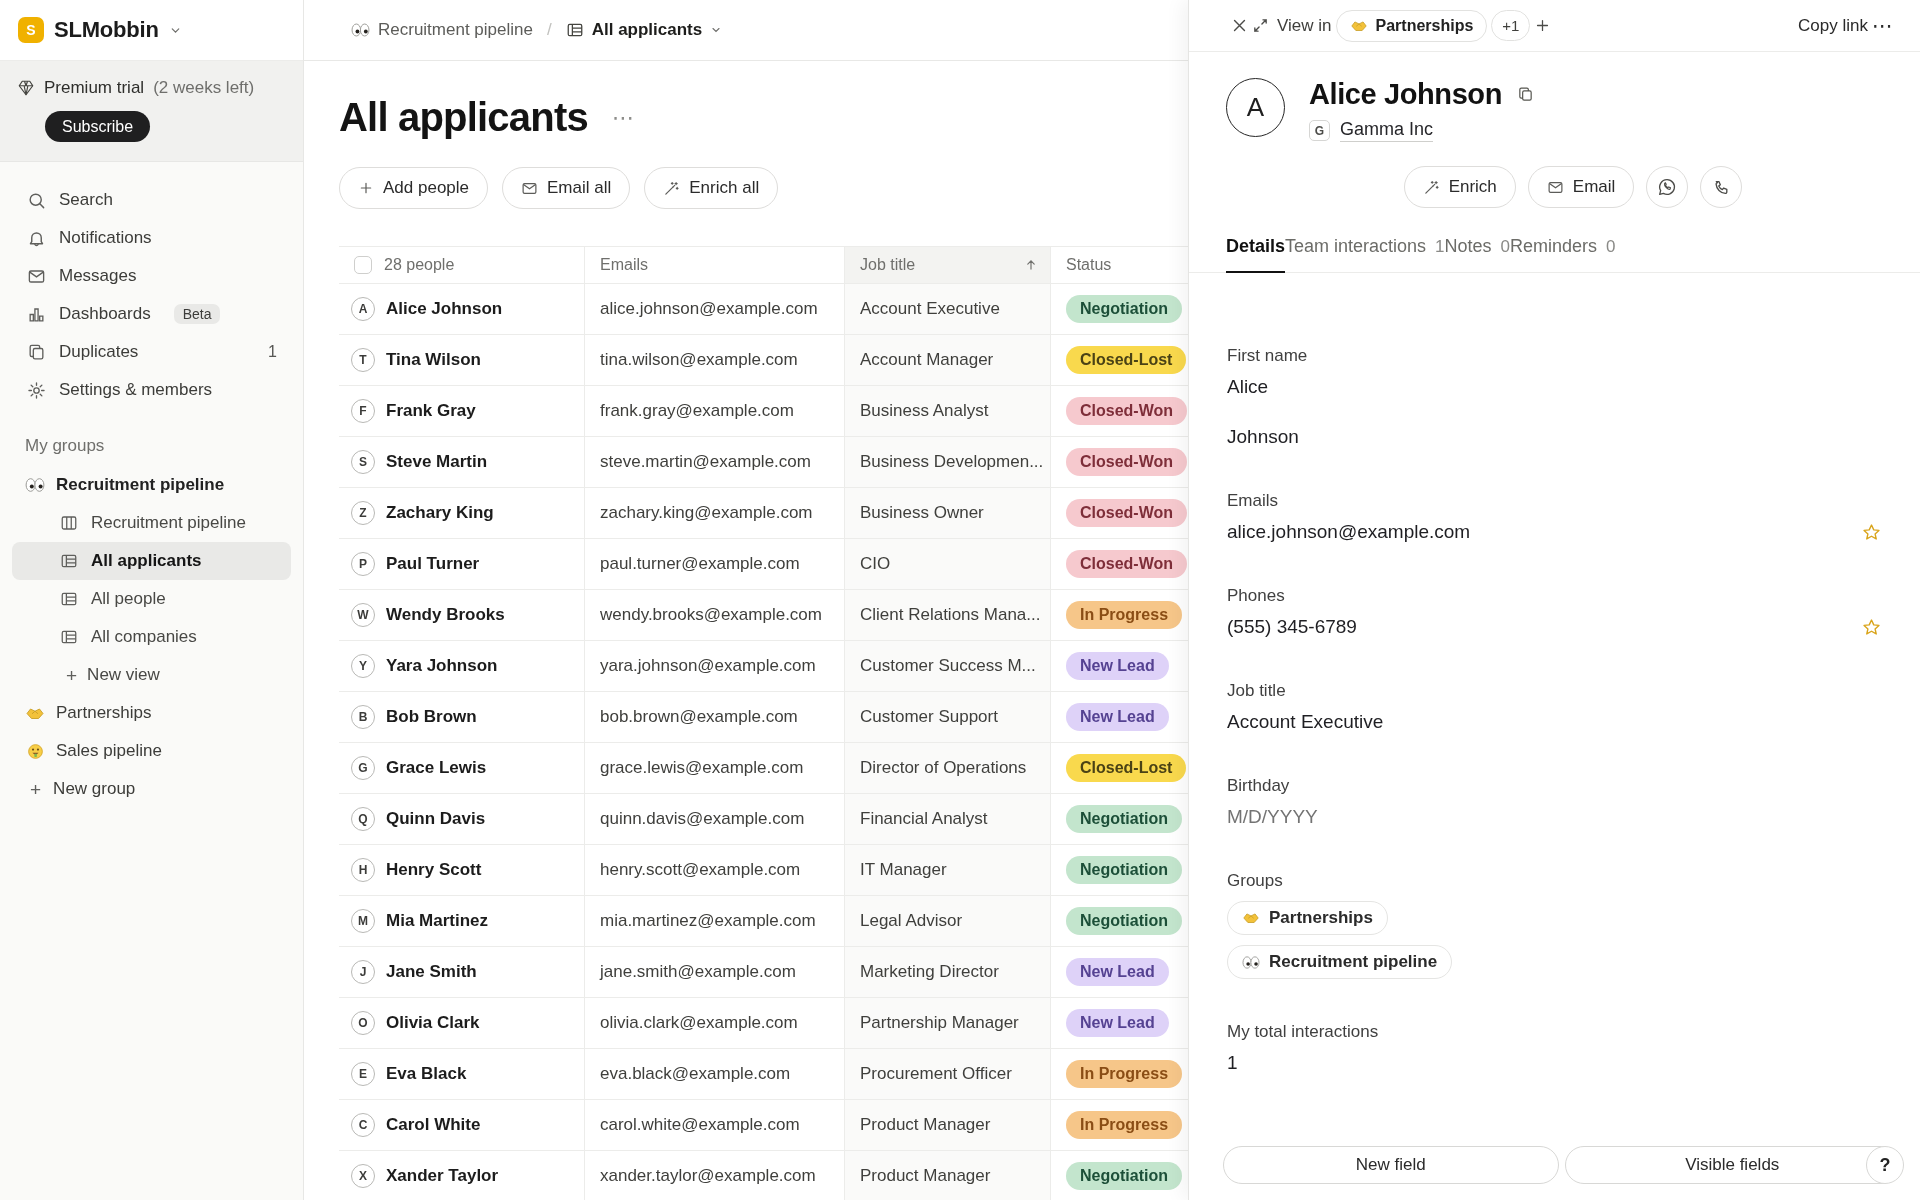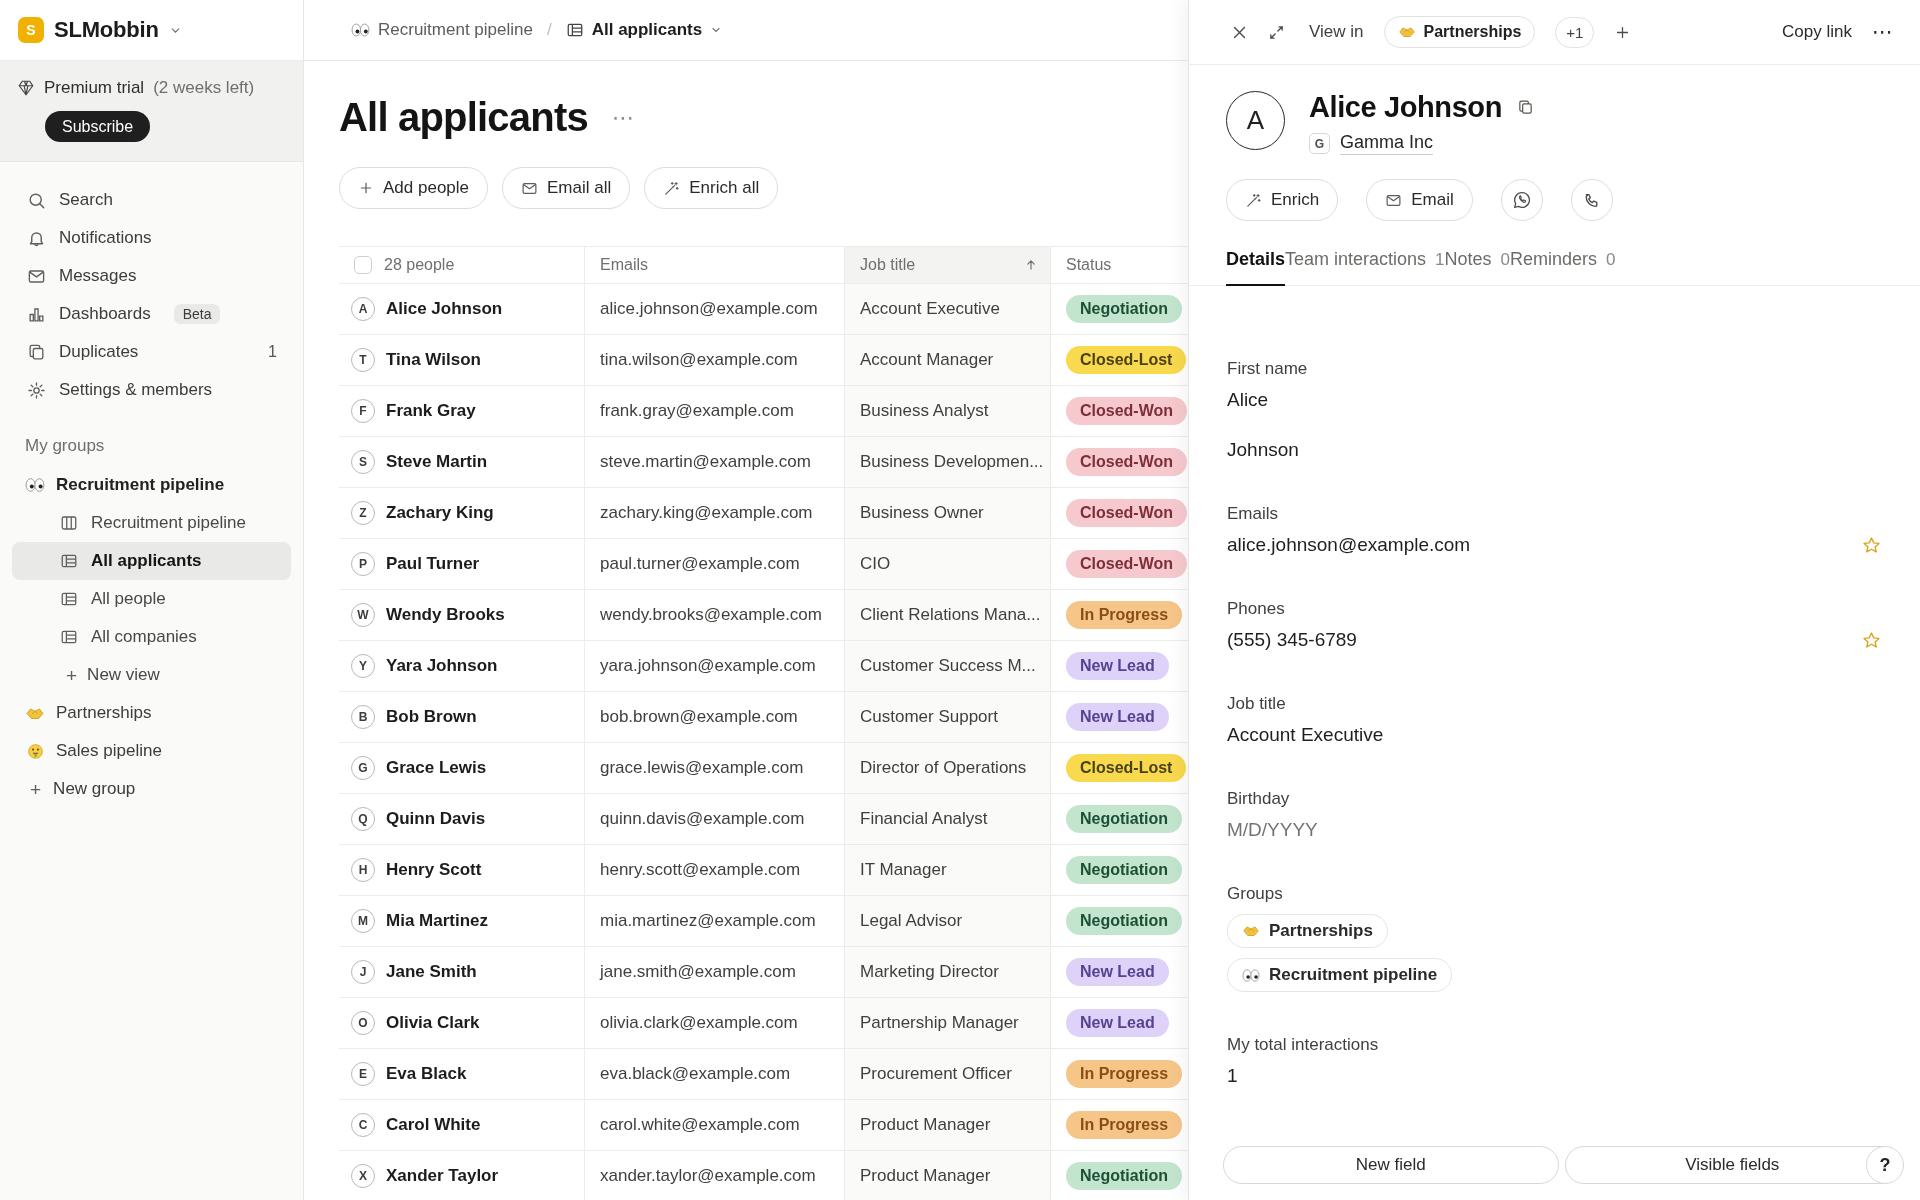--- a/index.html
+++ b/index.html
@@ -68,22 +68,22 @@
   .td.c3{background:#fafaf9;}
   .avatar-s{width:24px;height:24px;min-width:24px;border:1.3px solid #b9b9b6;border-radius:50%;
     display:flex;align-items:center;justify-content:center;font-size:12px;font-weight:bold;
     color:#3c3c3a;margin-right:11px;background:#fff;}
   .rname{font-weight:bold;color:#1c1c1c;}
   .status-badge{border-radius:999px;padding:5px 14px;font-size:16px;font-weight:bold;}
 
   
   .panel{position:absolute;left:1188px;top:0;width:732px;height:1200px;background:#fff;
     border-left:1px solid #e5e5e3;box-shadow:-6px 0 18px rgba(0,0,0,0.05);}
-  .p-header{height:65px;border-bottom:1px solid #ececea;display:flex;align-items:center;
-    padding:0 26px 0 42px;gap:20px;font-size:17px;}
+  .p-header{height:52px;border-bottom:1px solid #ececea;display:flex;align-items:center;
+    padding:0 26px 0 42px;gap:4px;font-size:17px;}
   .icon-btn{display:flex;align-items:center;color:#4c4c49;cursor:pointer;background:none;border:none;padding:0;}
   .view-in{color:#3f3f3c;margin-left:4px;}
   .hpill{display:inline-flex;align-items:center;gap:8px;border:1px solid #e2e2e0;border-radius:999px;
     padding:6px 13px;font-size:16px;font-weight:bold;color:#222;cursor:pointer;background:#fff;}
   .plus1{border:1px solid #e2e2e0;border-radius:999px;padding:6px 10px;font-size:15px;
     color:#3f3f3c;cursor:pointer;background:#fff;}
   .spacer{flex:1;}
   .copy-link{color:#2b2b2b;cursor:pointer;}
   .hmore{color:#2b2b2b;font-size:21px;letter-spacing:1px;cursor:pointer;}
 
@@ -91,21 +91,21 @@
   .avatar-l{width:59px;height:59px;min-width:59px;border:1.7px solid #262626;border-radius:50%;
     display:flex;align-items:center;justify-content:center;font-size:26px;color:#1f1f1f;}
   .p-name-row{display:flex;align-items:center;gap:15px;}
   .p-name{font-size:29px;font-weight:bold;letter-spacing:-0.4px;color:#121212;}
   .copy-ic{color:#55554f;display:flex;cursor:pointer;}
   .company-row{display:flex;align-items:center;gap:10px;margin-top:8px;}
   .g-box{width:21px;height:21px;border:1px solid #d6d6d4;border-radius:5px;display:flex;
     align-items:center;justify-content:center;font-size:12px;font-weight:bold;color:#4c4c49;}
   .company-link{font-size:18px;color:#26262a;border-bottom:1px solid #cfcfcc;padding-bottom:1px;cursor:pointer;}
 
-  .actions{margin:24px 0 0 37px;display:flex;gap:28px;align-items:center;}
+  .actions{margin:24px 0 0 37px;display:flex;gap:12px;align-items:center;justify-content:center;}
   .circle-btn{width:42px;height:42px;border:1px solid #dedddb;border-radius:50%;background:#fff;
     display:flex;align-items:center;justify-content:center;color:#4c4c49;cursor:pointer;}
 
   .tabs{display:flex;padding:28px 0 0 37px;border-bottom:1px solid #ececea;font-size:18px;}
   .tab{padding-bottom:14px;color:#6c6c68;display:flex;gap:9px;align-items:baseline;cursor:pointer;}
   .tab.active{color:#111;font-weight:bold;border-bottom:2.5px solid #111;margin-bottom:-1px;}
   .tab .cnt{color:#8a8a87;font-size:17px;}
 
   .fields{padding:30px 38px 0 38px;}
   .field{margin-bottom:28px;}

